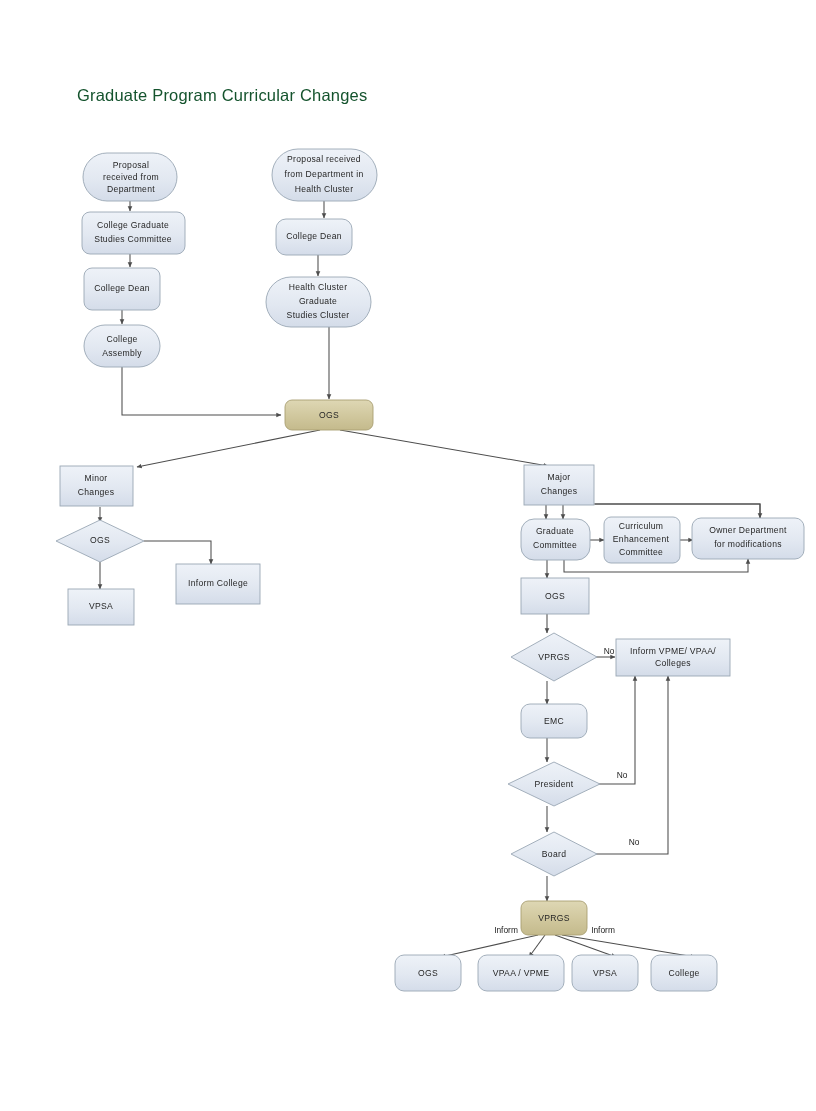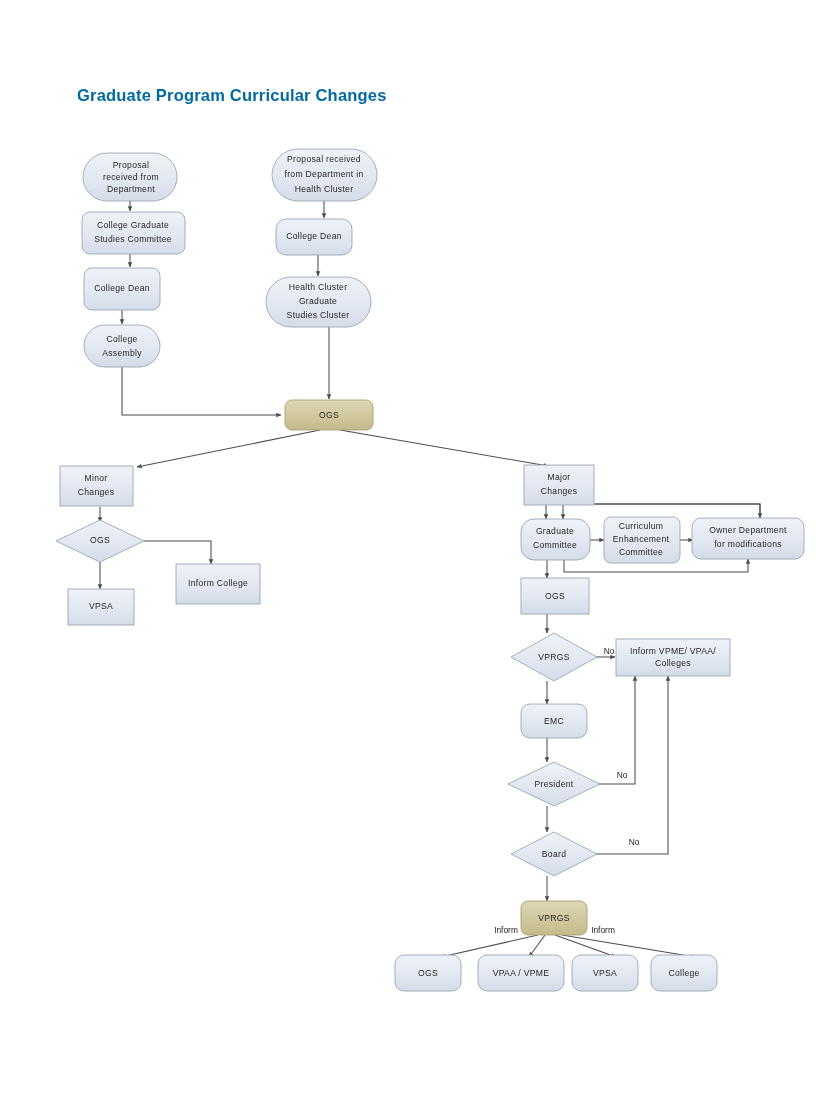--- a/index.html
+++ b/index.html
@@ -18,22 +18,22 @@
     position: relative;
     width: 816px;
     height: 1111px;
     background: #ffffff;
   }
   #chart-title {
     position: absolute;
     left: 77px;
     top: 86px;
     font-size: 16.5px;
-    font-weight: bold;
-    color: #0369a1;
+    font-weight: normal;
+    color: #14532d;
     letter-spacing: 0.2px;
     white-space: nowrap;
   }
   svg#flow {
     position: absolute;
     left: 0;
     top: 0;
     width: 816px;
     height: 1111px;
   }

